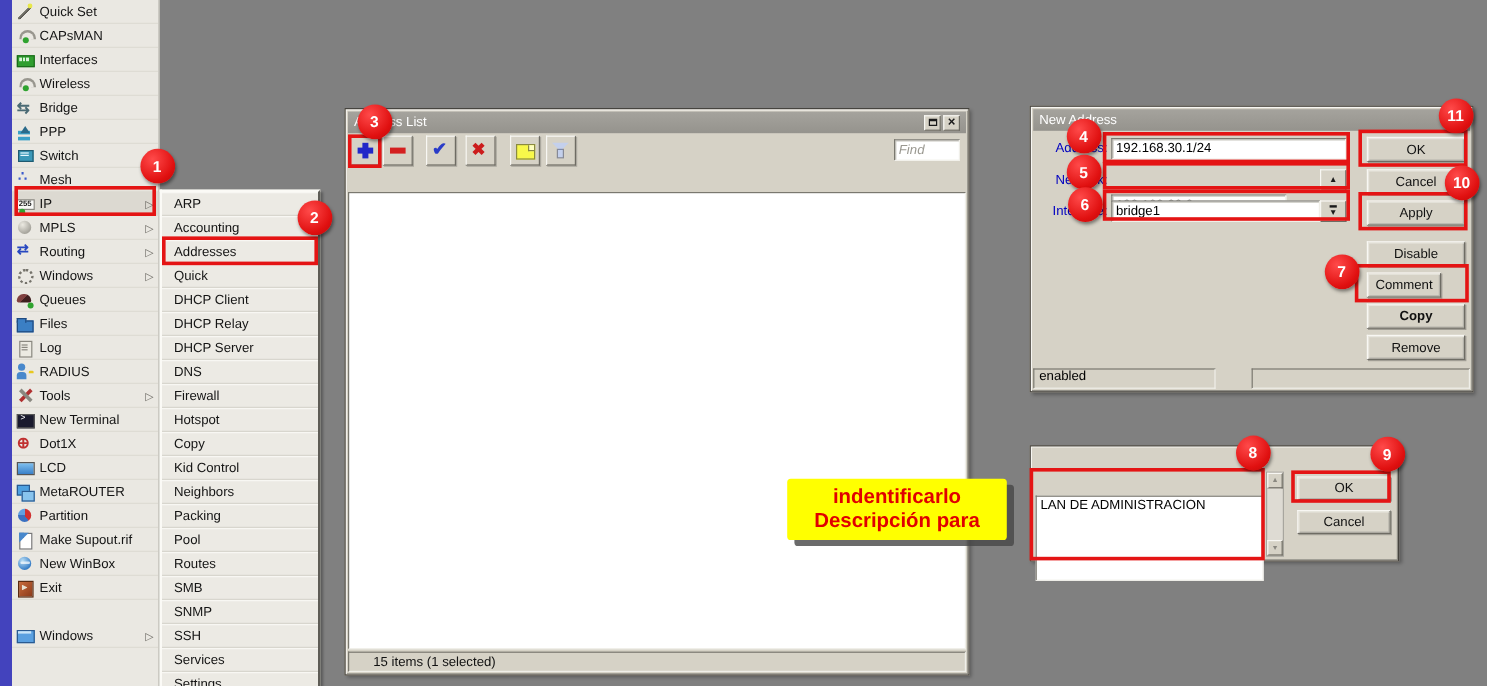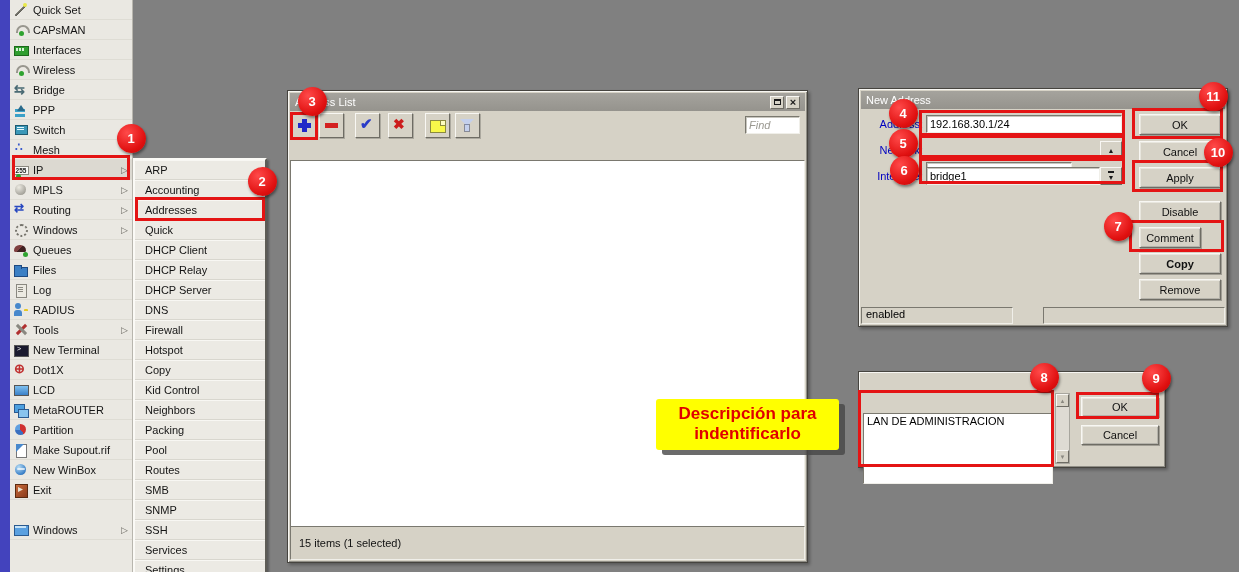--- a/index.html
+++ b/index.html
@@ -113,22 +113,22 @@
   .tbi-filter::before{left:1px;top:2px;border-left:7px solid transparent;border-right:7px solid transparent;border-top:7px solid #c4d0ec;}
   .tbi-filter::after{left:6px;top:8px;width:4px;height:6px;background:#c4d0ec;box-shadow:0 0 0 1px rgba(40,50,90,.45);}
   .hdr{position:absolute;left:2px;right:2px;top:52px;height:17px;display:flex;}
   .hcell{height:17px;background:#d6d2c6;box-shadow:inset 1px 1px 0 #f6f5f1,inset -1px -1px 0 #908e86;
     font-size:11px;color:#111;display:flex;align-items:center;padding-left:4px;}
   .hcell .sort{margin-left:auto;margin-right:4px;font-size:8px;color:#666;}
   .hdd{width:17px;background:#d6d2c6;box-shadow:inset 1px 1px 0 #f6f5f1,inset -1px -1px 0 #908e86;
     display:flex;align-items:center;justify-content:center;font-size:7px;color:#222;}
   .listarea{position:absolute;left:2px;right:2px;top:69px;bottom:21px;background:#fff;
     border:1px solid;border-color:#7a786f #f0efe9 #f0efe9 #7a786f;}
-  .statusbar{position:absolute;left:2px;right:2px;bottom:2px;height:34px;font-size:11px;color:#111;
-    display:flex;align-items:center;padding-left:8px;}
+  .statusbar{position:absolute;left:2px;right:2px;bottom:2px;height:17px;font-size:11px;color:#111;
+    display:flex;align-items:center;padding-left:20px;}
 
   
   .flabel{position:absolute;left:2px;width:62px;height:18px;font-size:11px;color:#0000c0;
     display:flex;align-items:center;justify-content:flex-end;white-space:nowrap;overflow:hidden;}
   .ctrlbtn{position:absolute;width:22px;height:18px;background:#d6d2c6;border:1px solid;
     border-color:#f8f7f3 #6e6c64 #6e6c64 #f8f7f3;display:flex;align-items:center;justify-content:center;
     font-size:7px;color:#1a1a1a;}
   .ddbar{border-top:2px solid #1a1a1a;padding-top:1px;font-size:7px;line-height:1;}
 
   
@@ -410,22 +410,22 @@
     <span class="sarr" style="top:0;">▲</span>
     <span class="sarr" style="bottom:0;">▼</span>
   </div>
   <div id="cm-buttons">
       <div class="btn" style="left: 222px; top: 25px; width: 78px; height: 20px;">OK</div>
       <div class="btn" style="left: 222px; top: 53px; width: 78px; height: 20px;">Cancel</div>
     </div>
 </div>
 
 <div class="callout">
+  <div>indentificarlo</div>
   <div>Descripción para</div>
-  <div>indentificarlo</div>
 </div>
 
 <div id="annot-layer">
     <div class="hl-box" style="left: 12px; top: 155px; width: 118px; height: 25px;"></div>
     <div class="hl-box" style="left: 135px; top: 197px; width: 130px; height: 24px;"></div>
     <div class="hl-box" style="left: 290px; top: 112px; width: 28px; height: 28px;"></div>
     <div class="hl-box" style="left: 919px; top: 110px; width: 206px; height: 26px;"></div>
     <div class="hl-box" style="left: 919px; top: 135px; width: 206px; height: 23px;"></div>
     <div class="hl-box" style="left: 919px; top: 158px; width: 206px; height: 26px;"></div>
     <div class="hl-box" style="left: 1132px; top: 108px; width: 91px; height: 31px;"></div>

